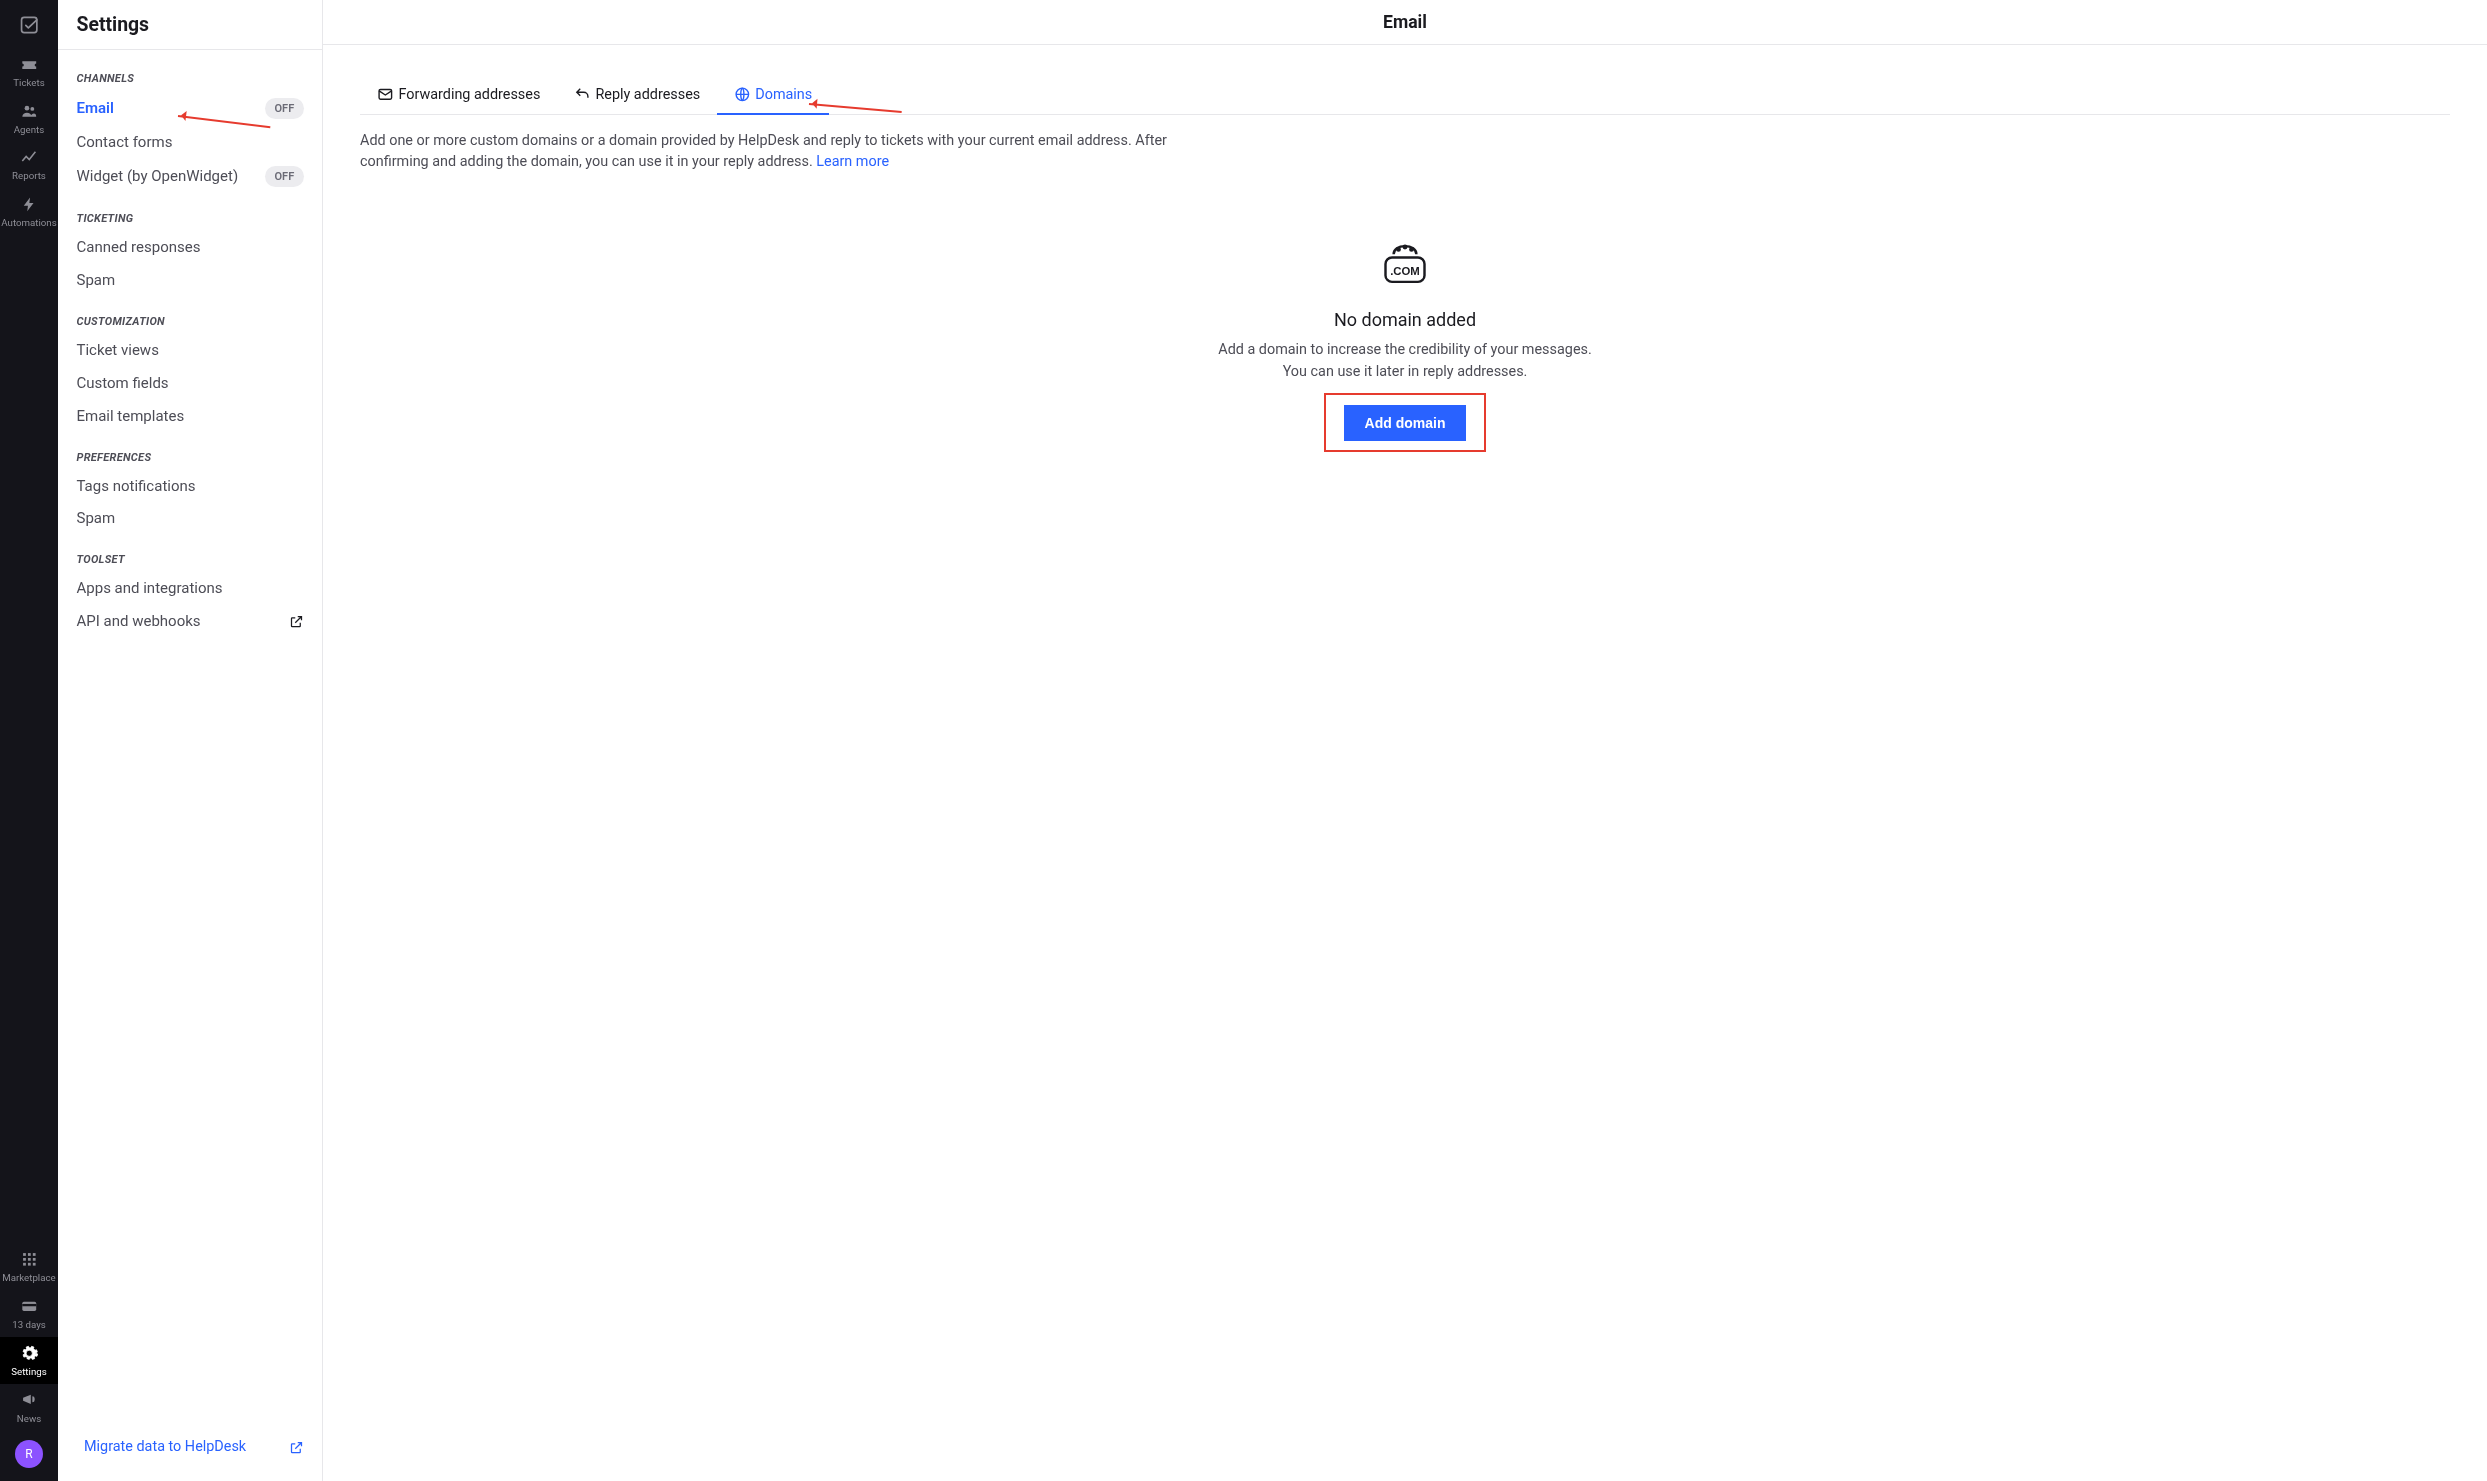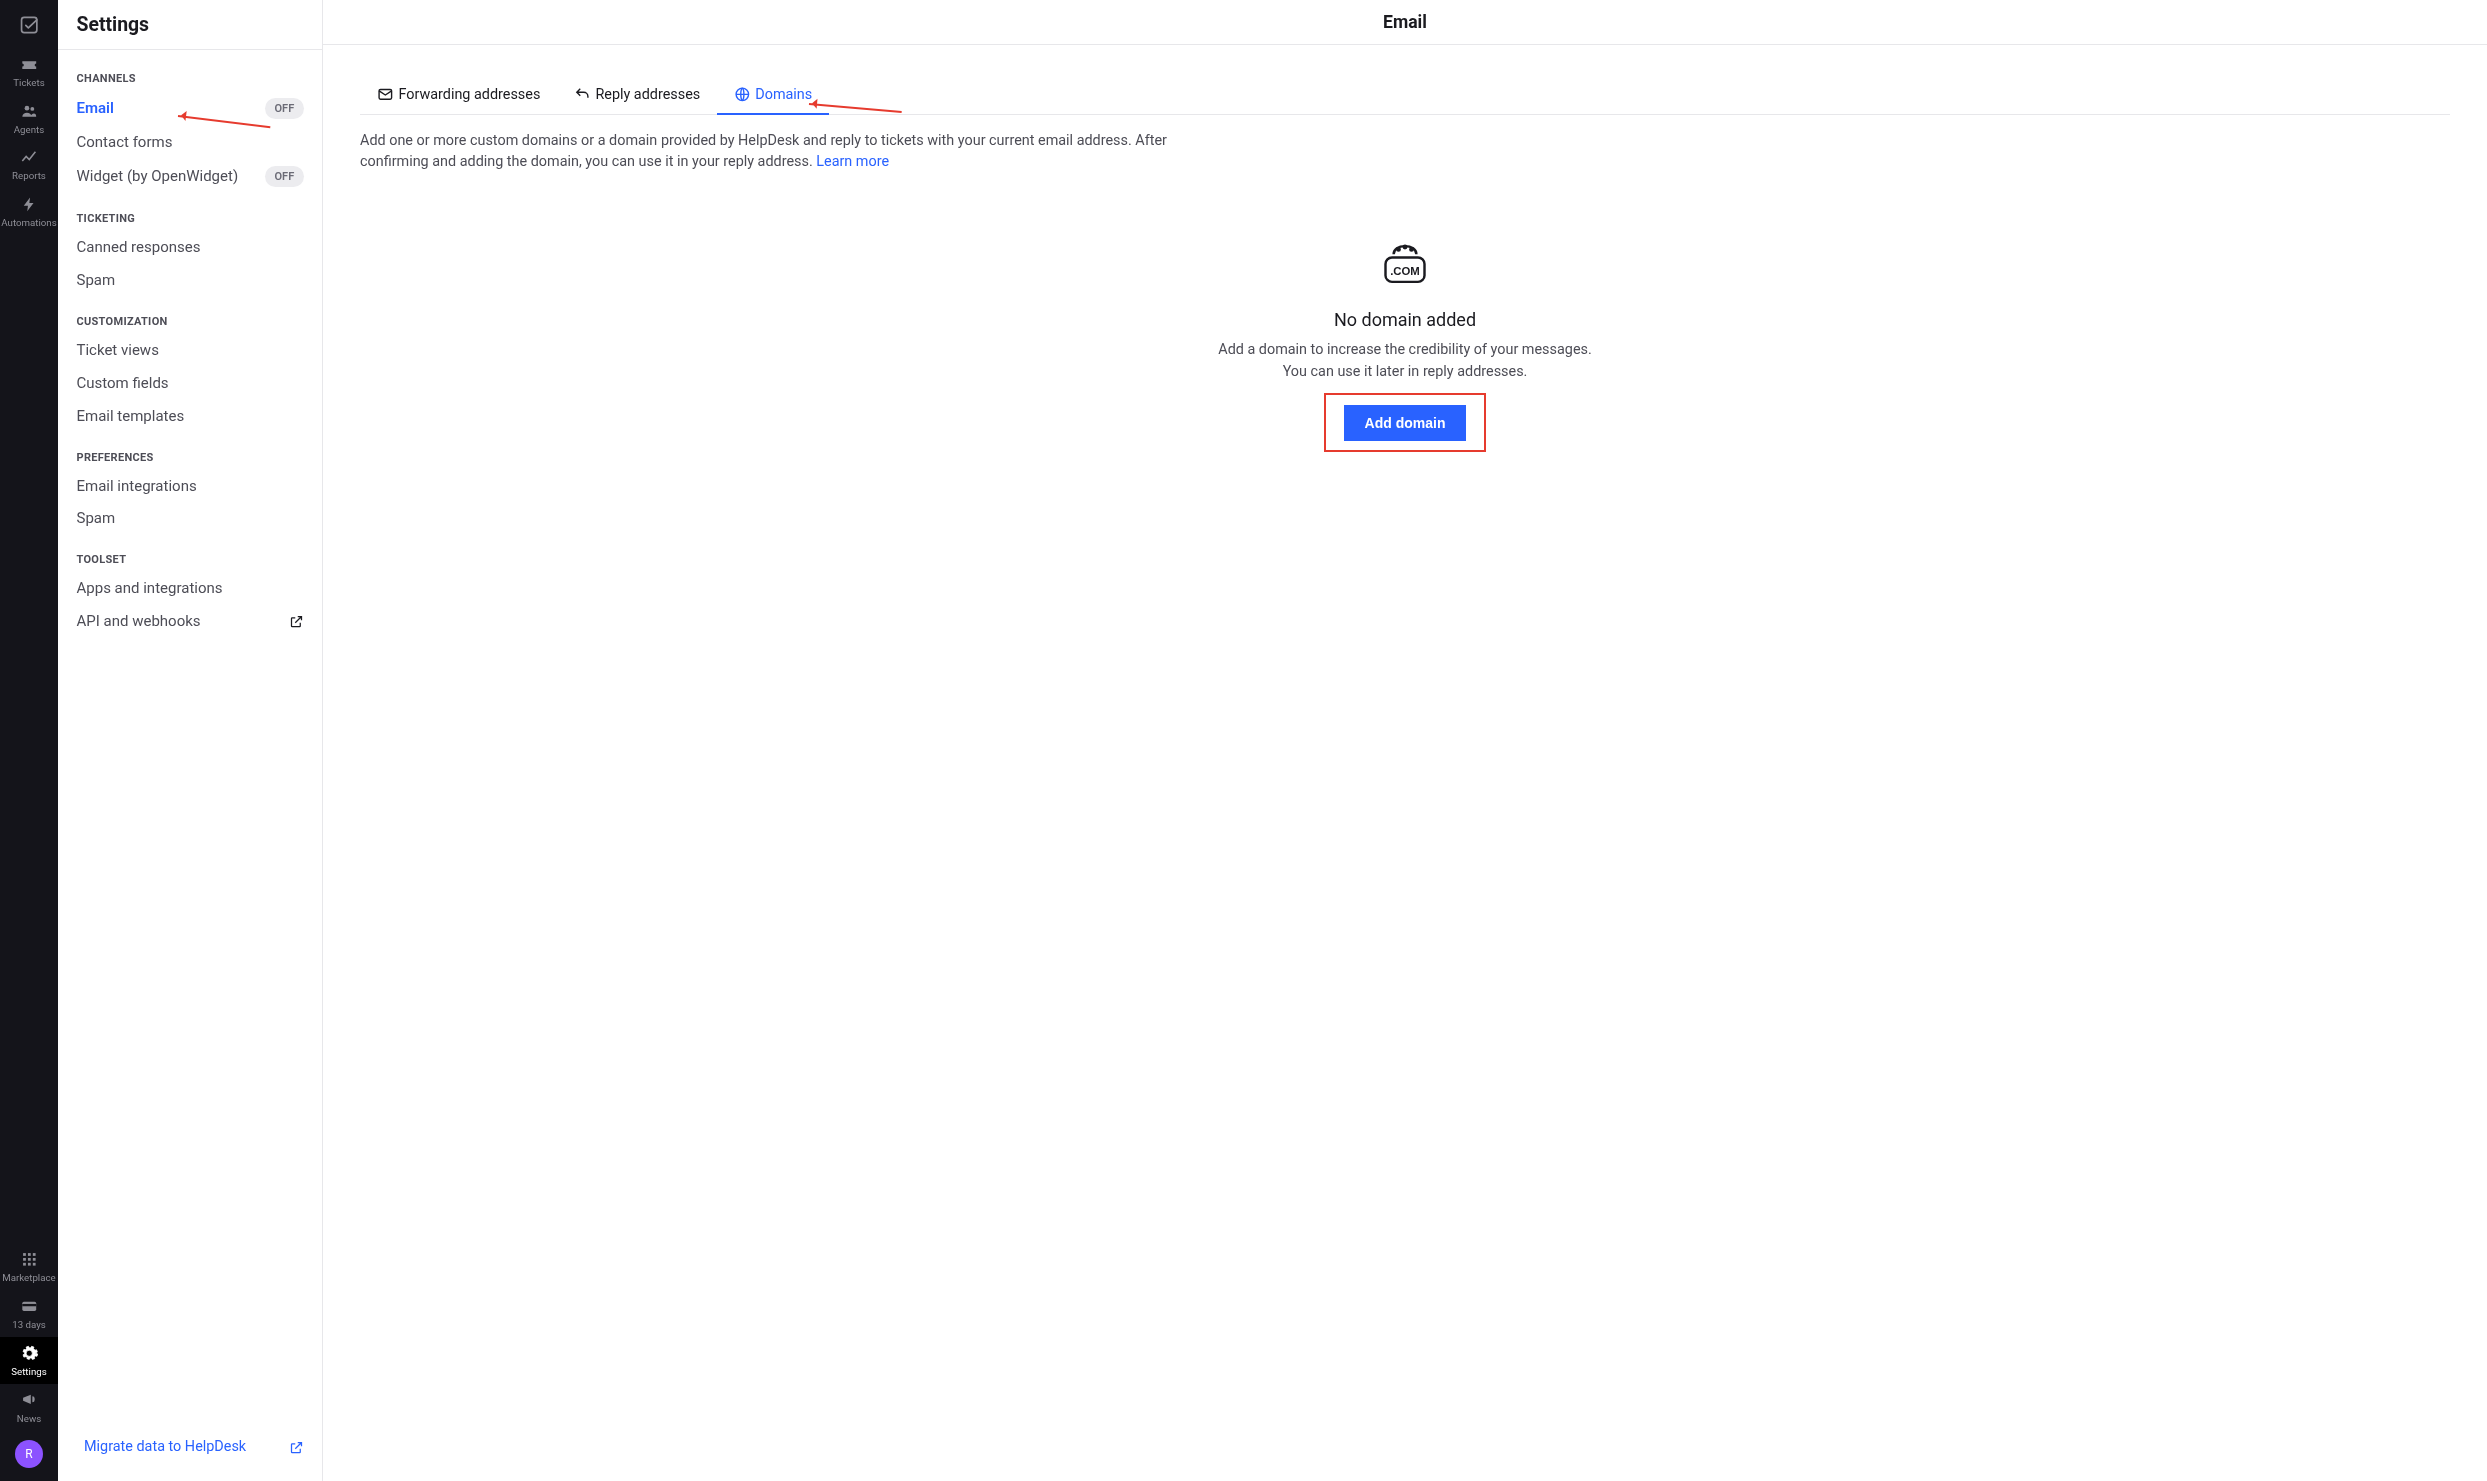--- a/index.html
+++ b/index.html
@@ -77,20 +77,21 @@
     font-weight: 700;
     border-bottom: 0.9px solid var(--border);
   }
   .sidebar-body { padding: 9.3px 0 5.6px; flex:1; }
   .sec-title {
     padding: 18.5px 18.5px 5.6px;
     font-size: 11px;
     font-weight: 700;
     letter-spacing: 0.3px;
     color: var(--text-mid);
+    font-style: italic;
   }
   .sec-title:first-child { padding-top: 13px; }
   .sb-item {
     padding: 7.4px 18.5px;
     font-size: 15px;
     color: var(--text-mid);
     display:flex; align-items:center; justify-content:space-between;
     cursor:pointer;
   }
   .sb-item.active { color: var(--blue); font-weight:600; }
@@ -319,21 +320,21 @@
       </div>
       <div class="sb-item">
         <span>Custom fields</span>
       </div>
       <div class="sb-item">
         <span>Email templates</span>
       </div>
 
       <div class="sec-title">PREFERENCES</div>
       <div class="sb-item">
-        <span>Email integrations</span>
+        <span>Tags notifications</span>
       </div>
       <div class="sb-item">
         <span>Spam</span>
       </div>
 
       <div class="sec-title">TOOLSET</div>
       <div class="sb-item">
         <span>Apps and integrations</span>
       </div>
       <div class="sb-item">

